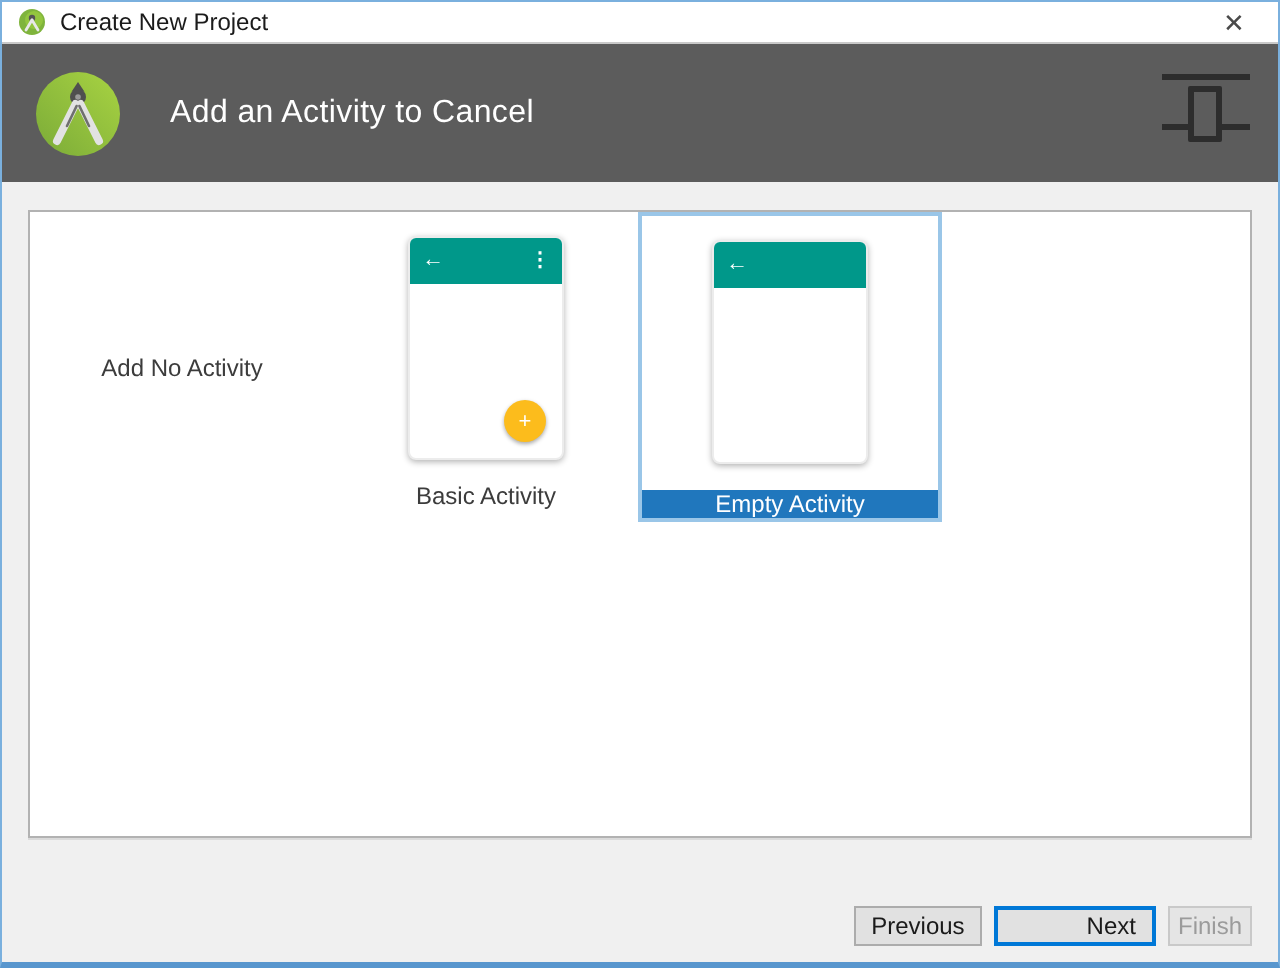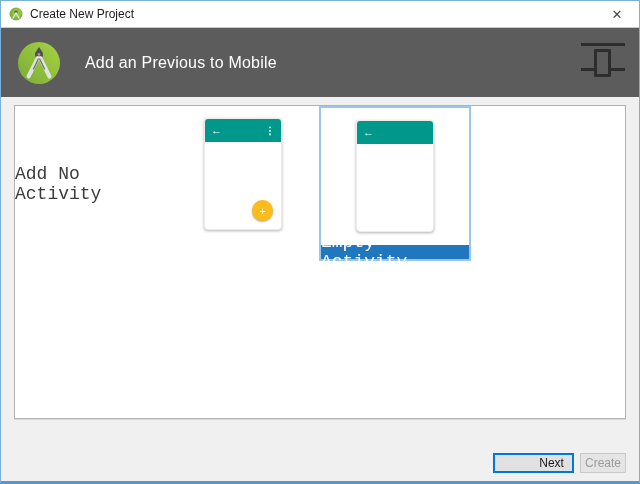--- a/index.html
+++ b/index.html
@@ -7,21 +7,21 @@
 
   .window{
     position:relative; width:640px; height:484px;
     background:#f0f0f0;
     border:1px solid #7ab0de; border-bottom:3px solid #5896ce;
     overflow:hidden;
   }
 
   
   .titlebar{
-    height:26px; background:#ffffff;
+    height:20px; background:#ffffff;
     display:flex; align-items:center; padding-left:8px;
   }
   .app-icon{ width:14px; height:14px; display:inline-flex; }
   .titlebar .title{ font-size:12px; color:#1b1b1b; margin-left:7px; }
   .close-btn{
     margin-left:auto; margin-right:6px; width:32px; height:26px;
     background:transparent; border:none; cursor:pointer;
     display:flex; align-items:center; justify-content:center;
     font-size:13px; color:#4a4a4a; font-family:inherit;
   }
@@ -49,21 +49,21 @@
   .panel{
     margin:8px 13px; height:314px; background:#ffffff;
     border:1px solid #b2b2b2; box-shadow:0 1px 0 #dadada;
     display:flex; align-items:flex-start;
   }
   .cell{ width:152px; height:155px; display:flex; flex-direction:column; cursor:pointer; }
   .cell-none{ justify-content:center; align-items:center; }
   .preview{ flex:1; display:flex; justify-content:center; padding-top:12px; }
   .cell-label{
     height:26px; display:flex; align-items:center; justify-content:center;
-    font-size:18px; color:#3c3c3c;font-family:Liberation Mono, monospace;
+    font-size:12px; color:#3c3c3c;
   }
   .cell.selected{ border:2px solid var(--selection-border,#9ac6e8); }
   .cell.selected .cell-label{
     height:14px; background:var(--selection,#2077bd); color:#ffffff;
   }
 
   
   .mini-card{
     width:78px; height:112px; background:#ffffff;
     border:1px solid #ececec; border-radius:4px; position:relative;
@@ -128,21 +128,21 @@
         <circle cx="22" cy="22" r="21" fill="url(#lg)"></circle>
         <path d="M22 6 L25 10.5 L19 10.5 Z" fill="#4f4f4f"></path>
         <circle cx="22" cy="13.5" r="4" fill="#4f4f4f"></circle>
         <circle cx="22" cy="13.5" r="1.4" fill="#9a9a9a"></circle>
         <path d="M20.8 17 L11.5 35.5" stroke="#e2e2e2" stroke-width="4" stroke-linecap="round"></path>
         <path d="M23.2 17 L32.5 35.5" stroke="#e2e2e2" stroke-width="4" stroke-linecap="round"></path>
         <path d="M21.3 18 L16.5 28" stroke="#6f6f6f" stroke-width="1.3" stroke-linecap="round"></path>
         <path d="M22.7 18 L27.5 28" stroke="#6f6f6f" stroke-width="1.3" stroke-linecap="round"></path>
       </svg>
     </span>
-    <h1 class="header-title">Add an Previous to Mobile</h1>
+    <h1 class="header-title">Add an Activity to Cancel</h1>
     <div class="form-factor">
       <i class="bar top"></i>
       <i class="phone"></i>
       <i class="bar bottom"></i>
     </div>
   </div>
 
   <div class="content">
     <div class="panel">
 
@@ -155,34 +155,36 @@
           <div class="mini-card">
             <div class="mini-appbar">
               <span class="glyph back">←</span>
               <span class="glyph kebab">⋮</span>
             </div>
             <div class="fab">
               <span>+</span>
             </div>
           </div>
         </div>
+        <span class="cell-label">Basic Activity</span>
       </div>
 
       <div class="cell selected">
         <div class="preview">
           <div class="mini-card">
             <div class="mini-appbar">
               <span class="glyph back">←</span>
             </div>
           </div>
         </div>
         <span class="cell-label">Empty Activity</span>
       </div>
 
     </div>
   </div>
 
   <div class="footer">
+    <button>Previous</button>
     <button class="default">Next</button>
-    <button class="disabled" disabled="">Create</button>
+    <button class="disabled" disabled="">Finish</button>
   </div>
 
 </div>
 
 </body></html>

